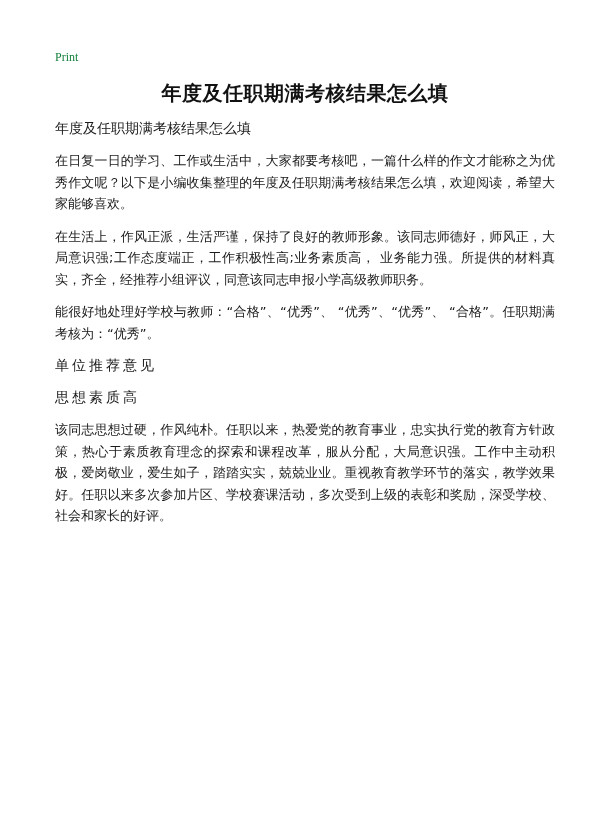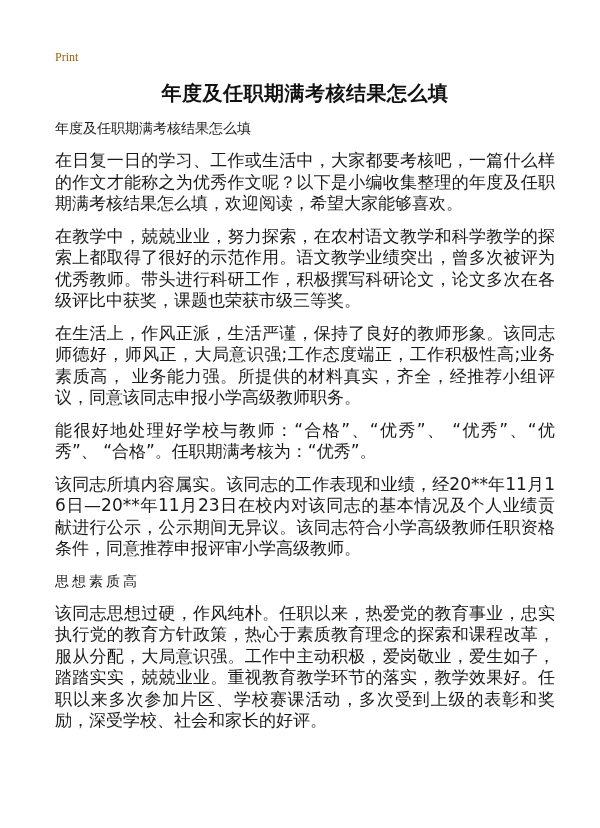--- a/index.html
+++ b/index.html
@@ -20,21 +20,21 @@
       left: 55px;
       top: 0;
       width: 500px;
     }
     .print-link {
       position: absolute;
       left: 0;
       top: 50px;
       font-family: "Liberation Serif", "DejaVu Serif", serif;
       font-size: 12px;
-      color: #a16207;
+      color: #15803d;
       text-decoration: none;
     }
     .title {
       position: absolute;
       left: 0;
       top: 80px;
       width: 500px;
       text-align: center;
       font-size: 20px;
       font-weight: bold;
@@ -47,21 +47,21 @@
       left: 0;
       top: 118px;
       width: 500px;
     }
     .subtitle {
       font-size: 14px;
       line-height: 20px;
       margin: 0 0 12px 0;
     }
     p.para {
-      font-size: 17px;
+      font-size: 13px;
       line-height: 21.5px;
       margin: 0 0 11px 0;
       text-align: justify;
       word-break: break-all;
     }
     .section-heading {
       font-size: 14px;
       line-height: 20px;
       letter-spacing: 3px;
       margin: 4px 0 12px 0;
@@ -73,22 +73,21 @@
 
 <div class="page">
   <a class="print-link">Print</a>
 
   <h1 class="title">年度及任职期满考核结果怎么填</h1>
 
   <div class="content">
     <div class="subtitle">年度及任职期满考核结果怎么填</div>
 
     <p class="para">在日复一日的学习、工作或生活中，大家都要考核吧，一篇什么样的作文才能称之为优秀作文呢？以下是小编收集整理的年度及任职期满考核结果怎么填，欢迎阅读，希望大家能够喜欢。</p>
-    <p class="para">在教学中，兢兢业业，努力探索，在农村语文教学和科学教学的探索上都取得了很好的示范作用。语文教学业绩突出，曾多次被评为优秀教师。带头进行科研工作，积极撰写科研论文，论文多次在各级评比中获奖，课题也荣获市级三等奖。</p>
     <p class="para">在生活上，作风正派，生活严谨，保持了良好的教师形象。该同志师德好，师风正，大局意识强;工作态度端正，工作积极性高;业务素质高， 业务能力强。所提供的材料真实，齐全，经推荐小组评议，同意该同志申报小学高级教师职务。</p>
     <p class="para">能很好地处理好学校与教师：“合格”、“优秀”、 “优秀”、“优秀”、 “合格”。任职期满考核为：“优秀”。</p>
 
-    <p class="para">该同志所填内容属实。该同志的工作表现和业绩，经20**年11月16日—20**年11月23日在校内对该同志的基本情况及个人业绩贡献进行公示，公示期间无异议。该同志符合小学高级教师任职资格条件，同意推荐申报评审小学高级教师。</p>
+    <div class="section-heading">单位推荐意见</div>
 
     <div class="section-heading">思想素质高</div>
     <p class="para">该同志思想过硬，作风纯朴。任职以来，热爱党的教育事业，忠实执行党的教育方针政策，热心于素质教育理念的探索和课程改革，服从分配，大局意识强。工作中主动积极，爱岗敬业，爱生如子，踏踏实实，兢兢业业。重视教育教学环节的落实，教学效果好。任职以来多次参加片区、学校赛课活动，多次受到上级的表彰和奖励，深受学校、社会和家长的好评。</p>
   </div>
 </div>
 
 </body></html>

